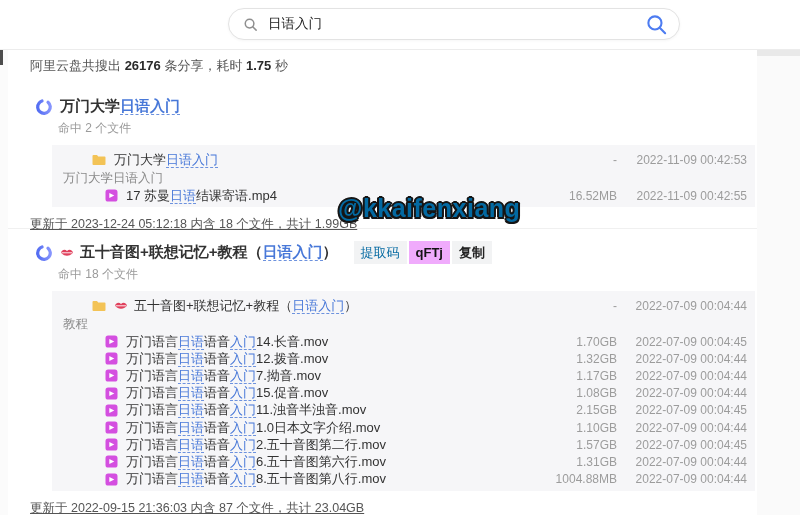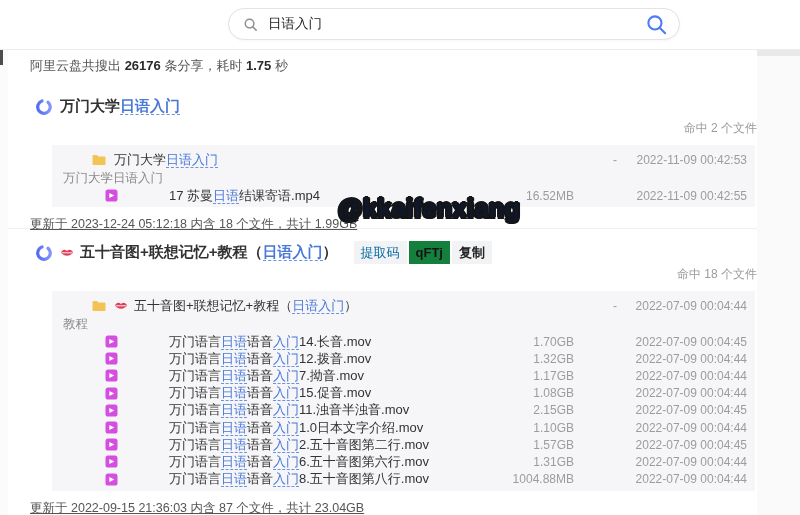--- a/index.html
+++ b/index.html
@@ -31,39 +31,39 @@
   .result-block{position:absolute;left:0;width:749px;}
   #block-0{top:46px;}
   #block-1{top:192px;}
   .block-head{display:flex;align-items:center;padding-left:27px;height:21px;}
   .logo{margin-right:7px;display:inline-flex;}
   .title-lips{margin-right:6px;display:inline-flex;}
   .title{font-size:15px;font-weight:600;color:#333;text-decoration:none;cursor:pointer;white-space:nowrap;}
   .hl{color:#4878d8;border-bottom:1px dashed #6d92de;}
   .chips{display:flex;margin-left:14px;align-items:center;font-size:13px;line-height:1;}
   .chip{padding:5px 7px;background:#f2f3f4;color:#0369a1;margin-left:2px;}
-  .chip-code{background:#15803d;color:#141414;font-weight:700;}
+  .chip-code{background:#f0abfc;color:#141414;font-weight:700;}
   .chip-copy{color:#222;font-weight:700;cursor:pointer;}
-  .hit{margin:3px 0 0 50px;font-size:12px;color:#9b9b9b;text-align:right;}
+  .hit{margin:3px 0 0 50px;font-size:12px;color:#9b9b9b;}
   .rows-box{margin:8px 0 0 44px;width:703px;box-sizing:border-box;background:#f6f6f8;padding:4px 0 3px 0;}
   .row{display:flex;align-items:center;font-size:13px;color:#333;}
   .row-folder{height:21px;padding-left:40px;}
   .row-path{height:17px;padding-left:11px;}
   .row-path .name{color:#8a8a8a;font-size:12.5px;}
-  .row-video{height:17.2px;padding-left:53px;gap:43px;}
+  .row-video{height:17.2px;padding-left:53px;}
   .ricon{display:inline-flex;margin-right:8px;flex:none;}
   .ricon.lips-m{margin-right:6px;}
   .name{flex:1;white-space:nowrap;overflow:hidden;min-width:0;cursor:pointer;}
   .row-path .name{cursor:default;}
   .size{width:80px;text-align:right;font-size:12px;color:#9c9c9c;flex:none;}
   .date{width:130px;text-align:right;font-size:12px;color:#9c9c9c;flex:none;padding-right:8px;}
   .block-foot{margin:9px 0 0 22px;font-size:12.5px;color:#555;text-decoration:underline;}
   
   .watermark{position:absolute;left:338px;top:194px;z-index:9;font-size:25px;font-weight:bold;
-    color:#0f172a;letter-spacing:.5px;
+    color:#0369a1;letter-spacing:.5px;
     text-shadow:2px 0 0 #151515,-2px 0 0 #151515,0 2px 0 #151515,0 -2px 0 #151515,
       1.5px 1.5px 0 #151515,-1.5px 1.5px 0 #151515,1.5px -1.5px 0 #151515,-1.5px -1.5px 0 #151515;}
 </style>
 </head>
 <body>
 
 <div class="top-header">
   <div class="search-pill">
     <span class="icon">
       <svg width="15" height="15" viewBox="0 0 16 16">

